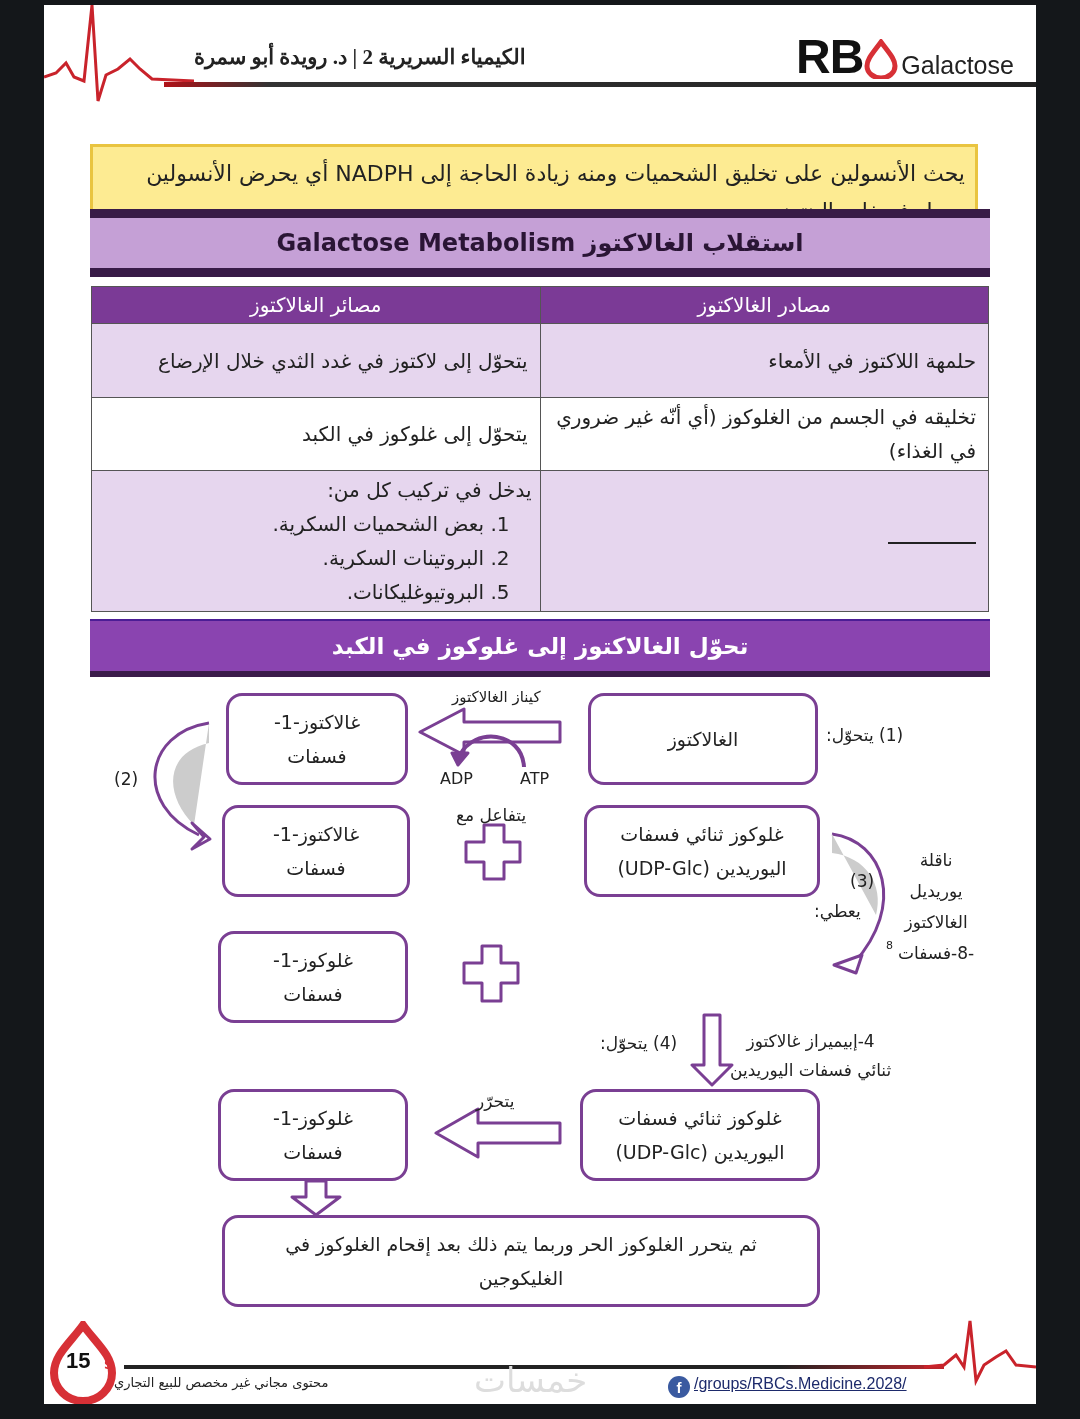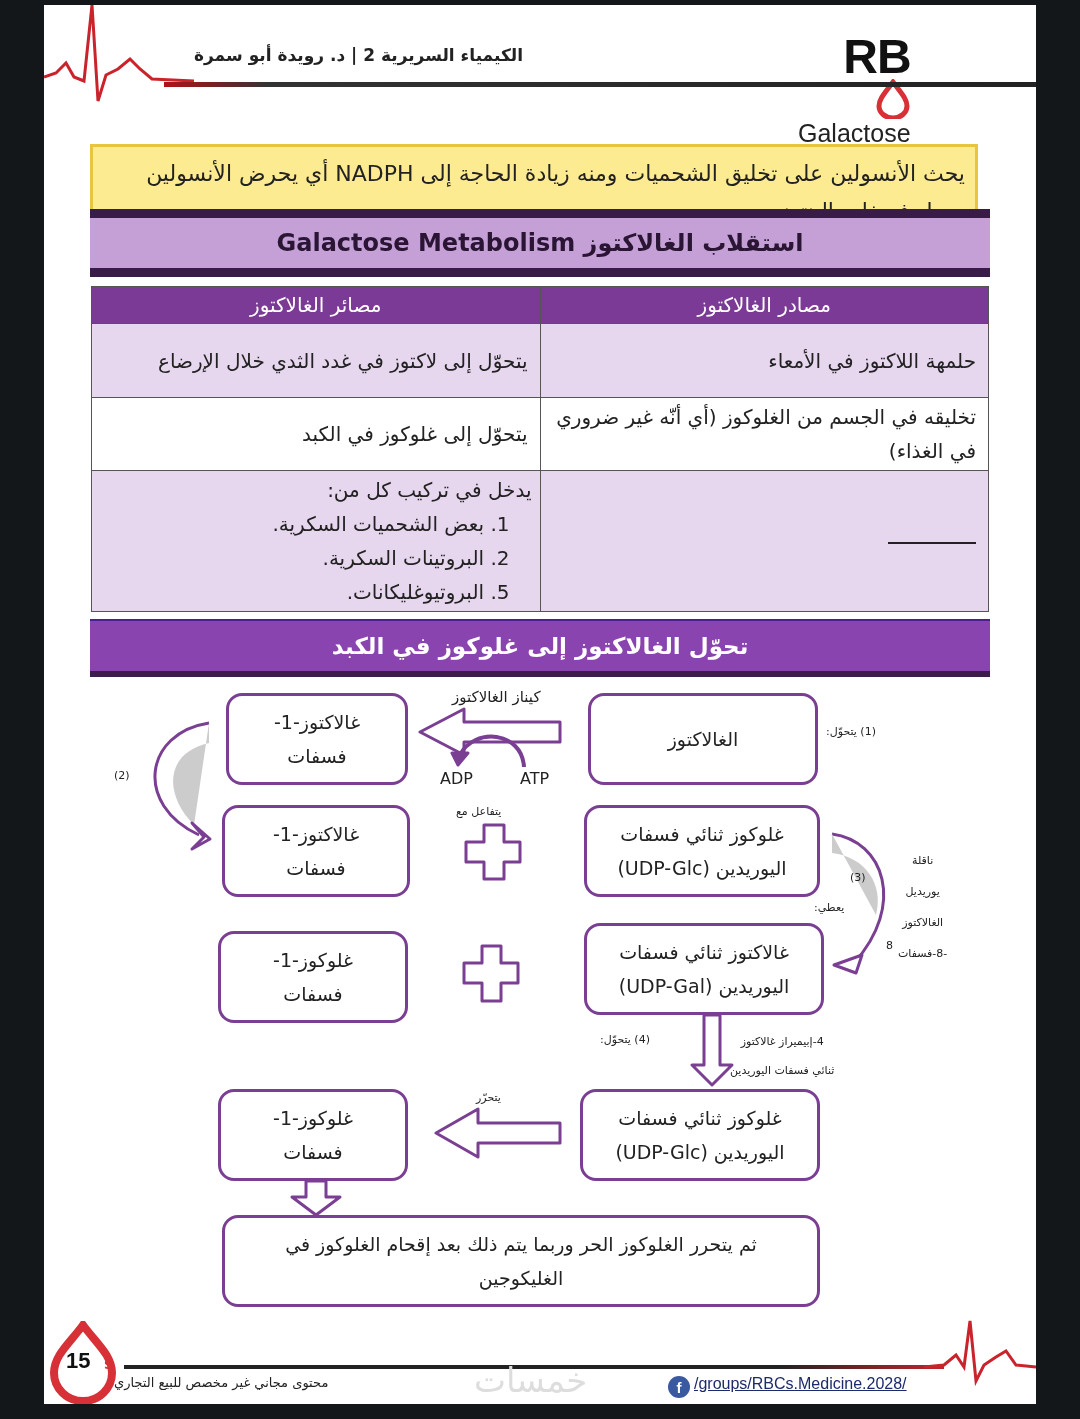--- a/index.html
+++ b/index.html
@@ -1,40 +1,40 @@
 <!DOCTYPE html>
 <html><head>
 <meta charset="utf-8">
 <style>
   html,body{margin:0;padding:0;}
   body{width:1080px;height:1419px;background:#14171a;position:relative;overflow:hidden;font-family:"DejaVu Sans",sans-serif;}
   .page{position:absolute;left:44px;top:5px;width:992px;height:1399px;background:#fff;overflow:hidden;}
   .abs{position:absolute;}
   
   .hdr-line{position:absolute;left:120px;top:77px;width:872px;height:5px;background:linear-gradient(90deg,#b01218 0%,#333 12%,#222 100%);}
-  .hdr-title{position:absolute;left:150px;top:40px;font-size:17px;font-weight:bold;color:#222;direction:rtl;white-space:nowrap;}
-  .logo{position:absolute;left:752px;top:30px;display:flex;align-items:flex-end;gap:0;flex-direction:column;}
+  .hdr-title{position:absolute;left:150px;top:40px;font-size:21px;font-weight:bold;color:#222;direction:rtl;white-space:nowrap;font-family:Liberation Serif, serif;}
+  .logo{position:absolute;left:752px;top:30px;display:flex;align-items:flex-end;gap:0;}
   .logo-rb{font-family:"Liberation Sans",sans-serif;font-weight:bold;font-size:48px;color:#111;letter-spacing:-1px;line-height:44px;}
   .logo-med{font-family:"Liberation Sans",sans-serif;font-size:25px;color:#222;line-height:28px;margin-left:2px;}
   
   .note{position:absolute;left:46px;top:106px;width:888px;height:80px;background:#fdeb92;border:3px solid #e9c440;box-sizing:border-box;direction:rtl;padding:8px 10px 0 12px;font-size:22px;line-height:38px;color:#222;margin-top:33px;}
   
   .sec{position:absolute;left:46px;width:900px;box-sizing:border-box;display:flex;align-items:center;justify-content:center;}
   .sec1{top:204px;height:68px;background:#c5a0d6;border-top:9px solid #381b47;border-bottom:9px solid #381b47;font-size:24px;font-weight:bold;color:#2a1535;direction:rtl;}
   .sec2{top:614px;height:58px;background:#8a44b0;border-top:2px solid #4c1d95;border-bottom:6px solid #3b1c4a;font-size:23px;font-weight:bold;color:#fff;direction:rtl;}
   
   table.tbl{position:absolute;left:47px;top:281px;width:898px;border-collapse:collapse;direction:rtl;font-size:20px;color:#222;}
   .tbl th{background:#7b3a96;color:#fff;font-weight:normal;height:34px;border:1px solid #555;font-size:20px;}
   .tbl td{border:1px solid #555;vertical-align:middle;line-height:34px;padding:2px 12px;}
   .tbl tr.alt td{background:#e6d6ee;}
   .tbl td.list{text-align:right;padding-right:8px;}
   .dash{display:inline-block;width:88px;height:2px;background:#222;vertical-align:middle;}
   
   .box{position:absolute;border:3px solid #7a3f93;border-radius:16px;background:#fff;box-sizing:border-box;display:flex;align-items:center;justify-content:center;text-align:center;direction:rtl;font-size:19px;line-height:34px;color:#222;}
-  .lbl{position:absolute;font-size:11px;color:#222;direction:rtl;white-space:nowrap;}
+  .lbl{position:absolute;font-size:17px;color:#222;direction:rtl;white-space:nowrap;}
   .lbl-en{position:absolute;font-size:16px;color:#222;font-family:"DejaVu Sans",sans-serif;}
   svg.dg{position:absolute;left:0;top:0;}
   
   .ftr-line{position:absolute;left:80px;top:1360px;width:820px;height:4px;background:linear-gradient(90deg,#222 0%,#222 80%,#c0262c 100%);}
   .ftr-note{position:absolute;left:70px;top:1370px;font-size:13px;color:#222;direction:rtl;white-space:nowrap;}
   .ftr-link{position:absolute;left:650px;top:1370px;font-size:16px;color:#1d2a6b;text-decoration:underline;font-family:"Liberation Sans",sans-serif;}
   .fb{position:absolute;left:624px;top:1371px;width:22px;height:22px;border-radius:50%;background:#3a5aa0;color:#fff;font-weight:bold;font-size:15px;text-align:center;line-height:24px;font-family:"Liberation Sans",sans-serif;}
   .pg-num{position:absolute;left:22px;top:1343px;font-size:22px;font-weight:bold;color:#111;font-family:"Liberation Sans",sans-serif;}
   .pg-s{position:absolute;left:60px;top:1353px;font-size:12px;font-weight:bold;color:#d73036;}
   .wm{position:absolute;left:430px;top:1355px;font-size:34px;color:#ddd;direction:rtl;}
@@ -118,22 +118,20 @@
     </g>
   </svg>
 
   <div class="box" style="left:544px;top:688px;width:230px;height:92px">الغالاكتوز</div>
   <div class="box" style="left:182px;top:688px;width:182px;height:92px;white-space:pre-line">غالاكتوز-1-
 فسفات</div>
   <div class="box" style="left:178px;top:800px;width:188px;height:92px;white-space:pre-line">غالاكتوز-1-
 فسفات</div>
   <div class="box" style="left:540px;top:800px;width:236px;height:92px;white-space:pre-line">غلوكوز ثنائي فسفات
 اليوريدين (UDP-Glc)</div>
-  <div class="box" style="left:540px;top:918px;width:240px;height:92px;white-space:pre-line">غالاكتوز ثنائي فسفات
-اليوريدين (UDP-Gal)</div>
   <div class="box" style="left:174px;top:926px;width:190px;height:92px;white-space:pre-line">غلوكوز-1-
 فسفات</div>
   <div class="box" style="left:536px;top:1084px;width:240px;height:92px;white-space:pre-line">غلوكوز ثنائي فسفات
 اليوريدين (UDP-Glc)</div>
   <div class="box" style="left:174px;top:1084px;width:190px;height:92px;white-space:pre-line">غلوكوز-1-
 فسفات</div>
   <div class="box" style="left:178px;top:1210px;width:598px;height:92px;padding:0 28px">ثم يتحرر الغلوكوز الحر وربما يتم ذلك بعد إقحام الغلوكوز في الغليكوجين</div>
 
   <div class="lbl" style="left:782px;top:720px">(1) يتحوّل:</div>
   <div class="lbl" style="left:408px;top:683px;font-size:15px">كيناز الغالاكتوز</div>

